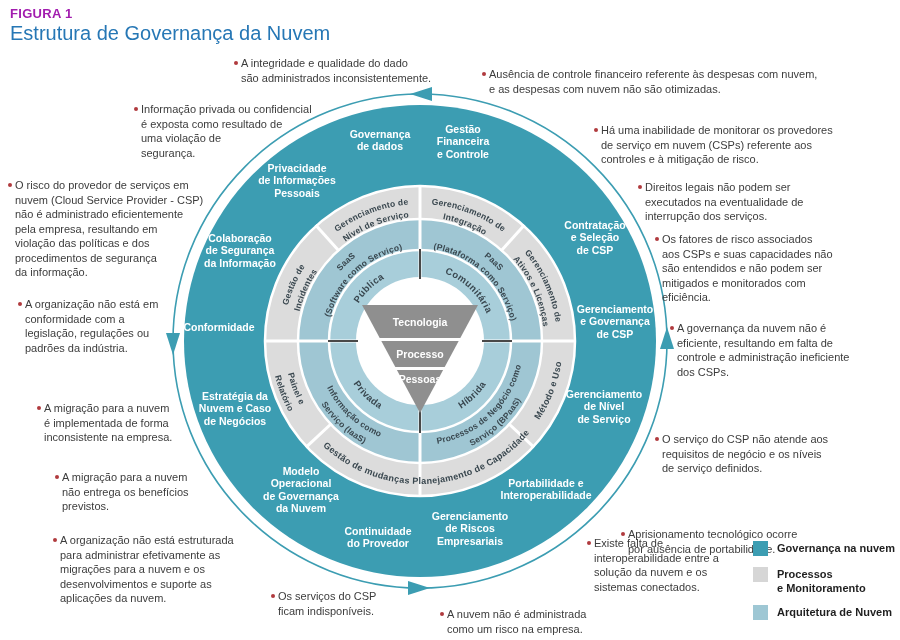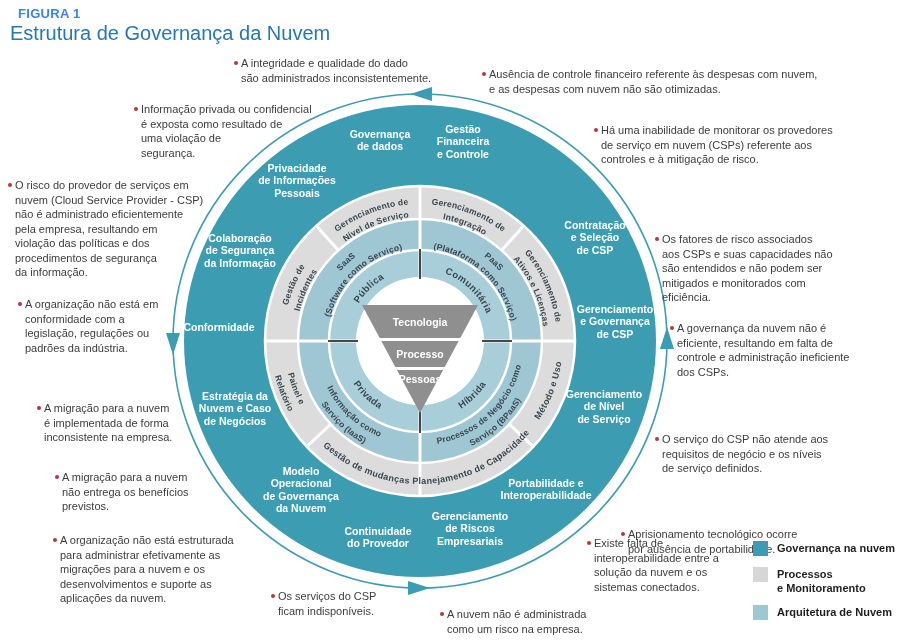--- a/index.html
+++ b/index.html
@@ -1,19 +1,19 @@
 <!DOCTYPE html>
 <html><head>
 <meta charset="utf-8">
 <style>
   html,body{margin:0;padding:0;background:#fff;}
   #stage{position:relative;width:900px;height:640px;background:#fff;overflow:hidden;
          font-family:"Liberation Sans","DejaVu Sans",sans-serif;}
   #diagram-svg{position:absolute;left:0;top:0;}
-  .fig-label{position:absolute;left:18px;top:6px;font-size:13px;font-weight:700;color:#3b82f6;letter-spacing:.3px;}
+  .fig-label{position:absolute;left:10px;top:6px;font-size:13px;font-weight:700;color:#a21caf;letter-spacing:.3px;}
   .fig-title{position:absolute;left:10px;top:22px;font-size:20px;font-weight:400;color:#2677B5;}
   .gov-label{position:absolute;transform:translate(-50%,-50%);color:#fff;font-weight:700;
              font-size:10.5px;line-height:1.18;text-align:center;white-space:pre-line;}
   .note{position:absolute;font-size:11px;line-height:1.32;color:#3c3c3c;white-space:pre-line;
         padding-left:8px;text-align:left;}
   .note .dot{position:absolute;left:1px;top:5px;width:4px;height:4px;border-radius:50%;background:#B03A3E;}
   .arc-label{font-weight:700;fill:#39474F;}
   .arc-label,.arc-label textPath{text-anchor:middle;}
   .arc-sm{font-size:8.5px;letter-spacing:.2px;}
   .arc-md{font-size:9px;letter-spacing:.3px;}
@@ -186,20 +186,23 @@
   <div class="note" style="left:593px;top:123px;"><span class="dot"></span><span>Há uma inabilidade de monitorar os provedores
 de serviço em nuvem (CSPs) referente aos
 controles e à mitigação de risco.</span></div>
   <div class="note" style="left:7px;top:178px;"><span class="dot"></span><span>O risco do provedor de serviços em
 nuvem (Cloud Service Provider - CSP)
 não é administrado eficientemente
 pela empresa, resultando em
 violação das políticas e dos
 procedimentos de segurança
 da informação.</span></div>
+  <div class="note" style="left:637px;top:180px;"><span class="dot"></span><span>Direitos legais não podem ser
+executados na eventualidade de
+interrupção dos serviços.</span></div>
   <div class="note" style="left:654px;top:232px;"><span class="dot"></span><span>Os fatores de risco associados
 aos CSPs e suas capacidades não
 são entendidos e não podem ser
 mitigados e monitorados com
 eficiência.</span></div>
   <div class="note" style="left:17px;top:297px;"><span class="dot"></span><span>A organização não está em
 conformidade com a
 legislação, regulações ou
 padrões da indústria.</span></div>
   <div class="note" style="left:669px;top:321px;"><span class="dot"></span><span>A governança da nuvem não é

